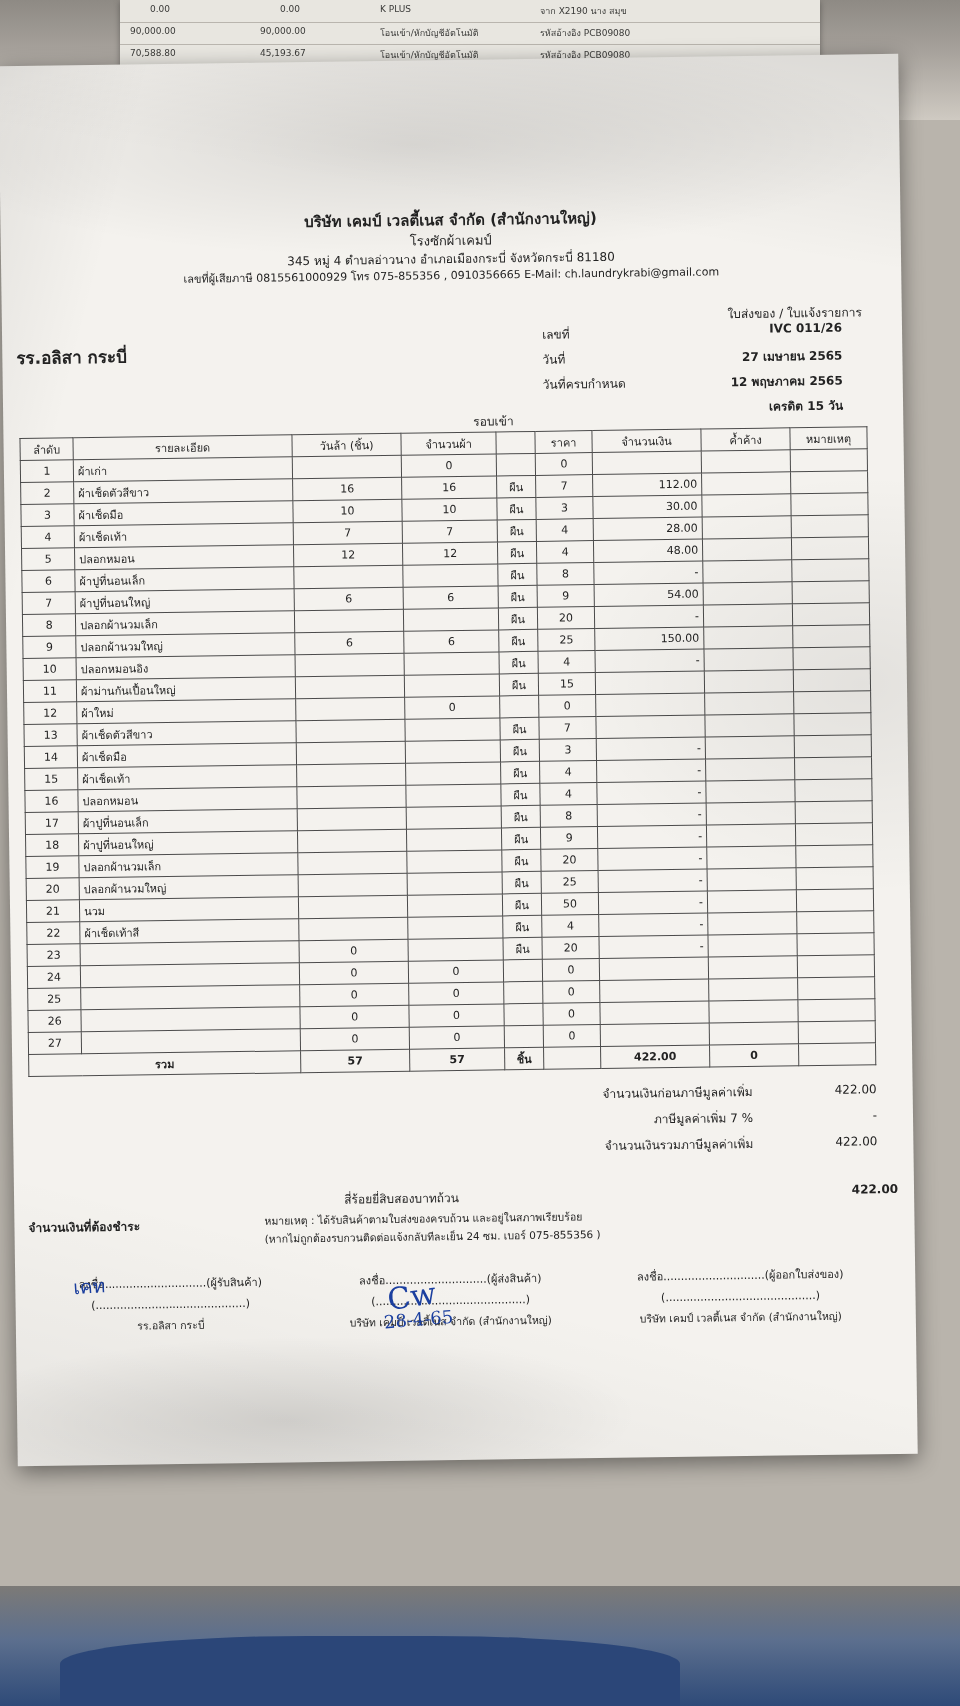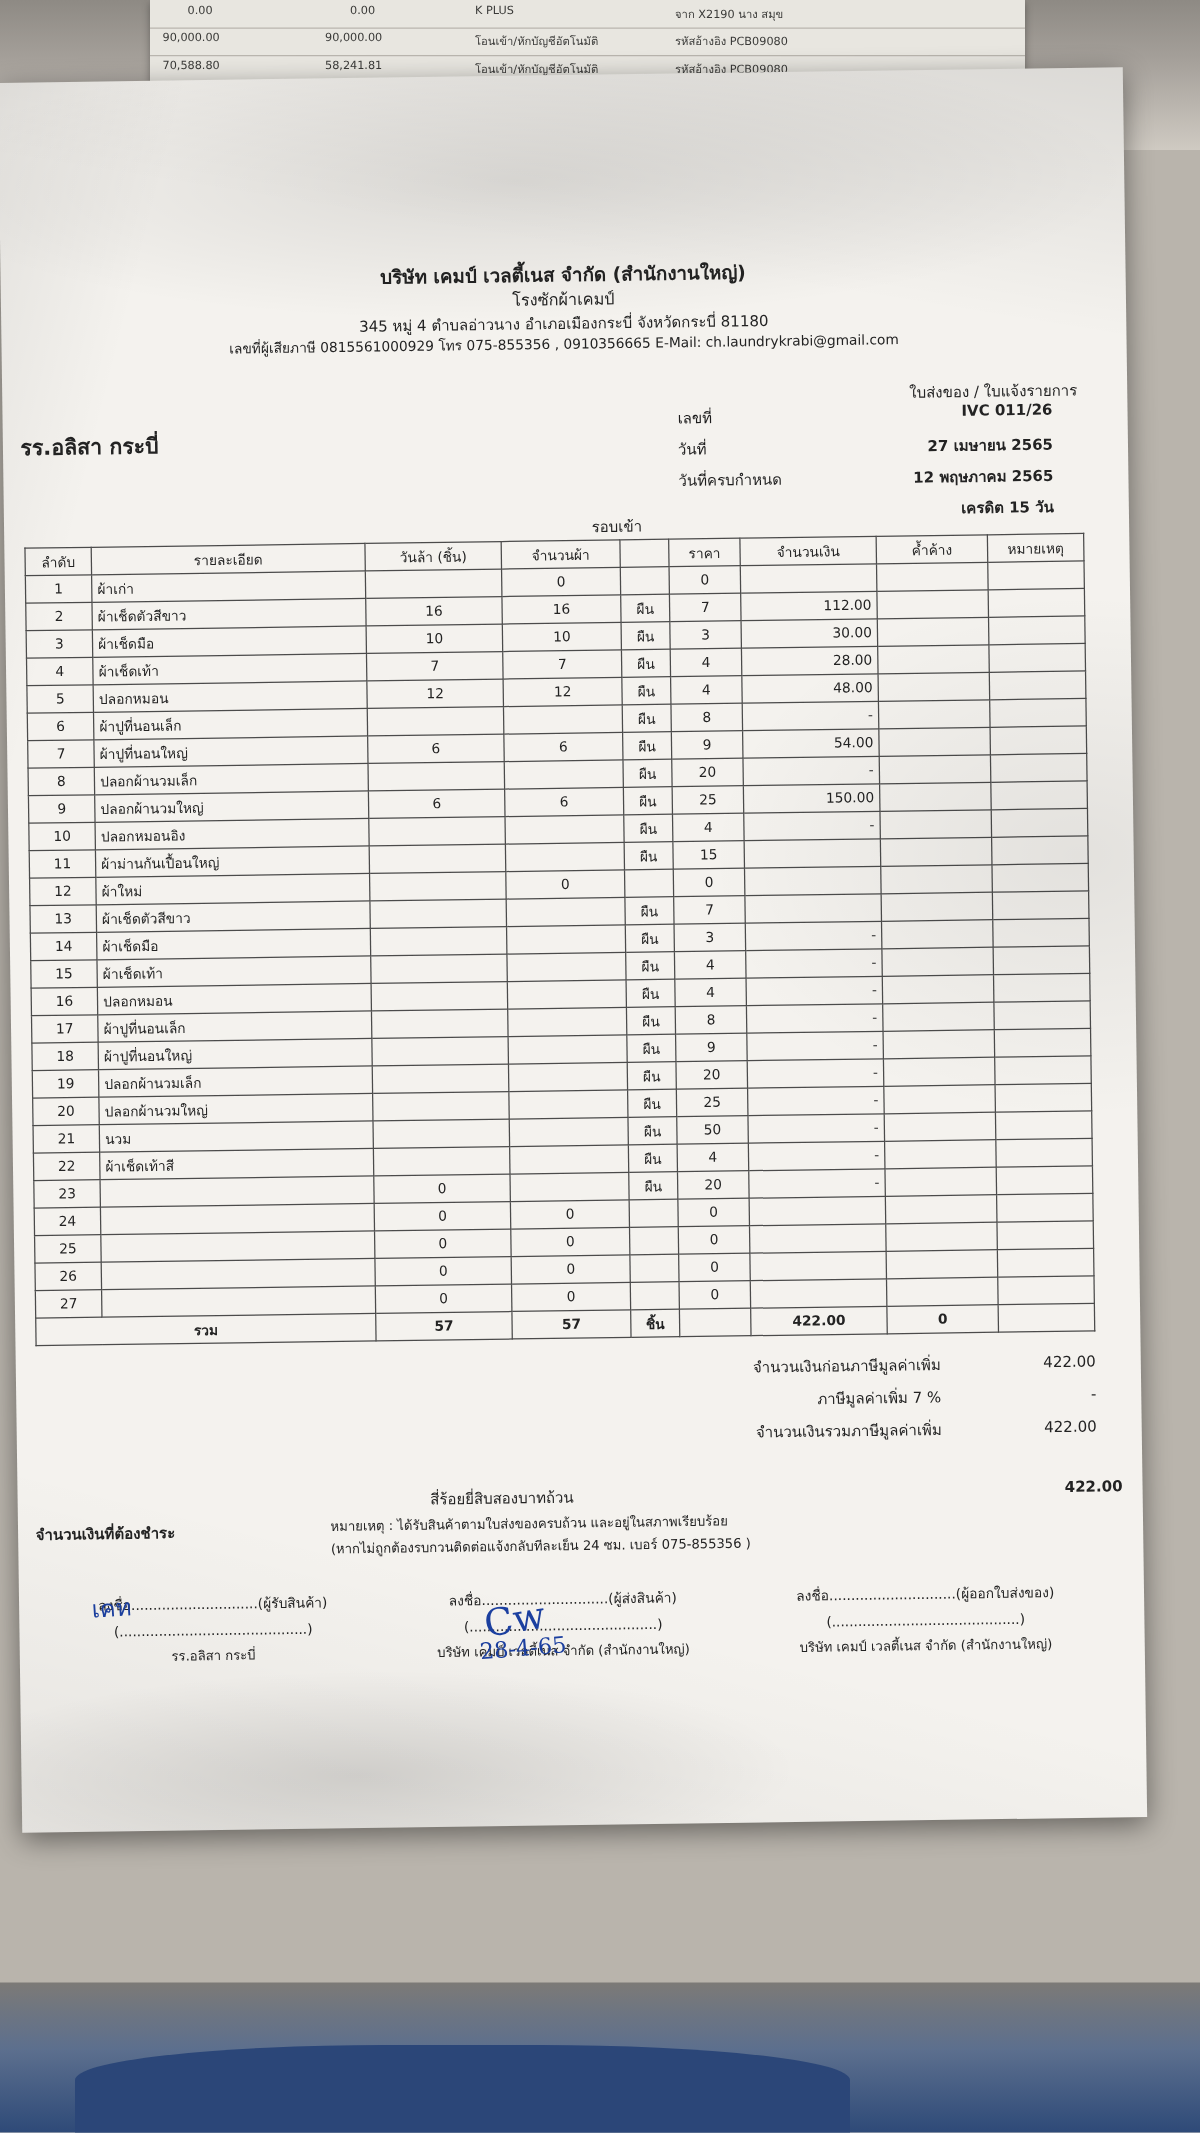--- a/index.html
+++ b/index.html
@@ -128,21 +128,21 @@
       <span style="left:420px">จาก X2190 นาง สมุข</span>
     </div>
     <div class="bg-paper-row" style="top:22px">
       <span style="left:10px">90,000.00</span>
       <span style="left:140px">90,000.00</span>
       <span style="left:260px">โอนเข้า/หักบัญชีอัตโนมัติ</span>
       <span style="left:420px">รหัสอ้างอิง PCB09080</span>
     </div>
     <div class="bg-paper-row" style="top:44px">
       <span style="left:10px">70,588.80</span>
-      <span style="left:140px">58,241.81</span>
+      <span style="left:140px">45,193.67</span>
       <span style="left:260px">โอนเข้า/หักบัญชีอัตโนมัติ</span>
       <span style="left:420px">รหัสอ้างอิง PCB09080</span>
     </div>
     <div class="bg-paper-row" style="top:66px">
       <span style="left:10px"></span>
       <span style="left:140px">20,857.09</span>
       <span style="left:260px">โอนเข้า/หักบัญชีอัตโนมัติ</span>
       <span style="left:420px">จาก X2190 นาง ธัญญาร์ตน++</span>
     </div>
     <div class="bg-paper-row" style="top:88px">

